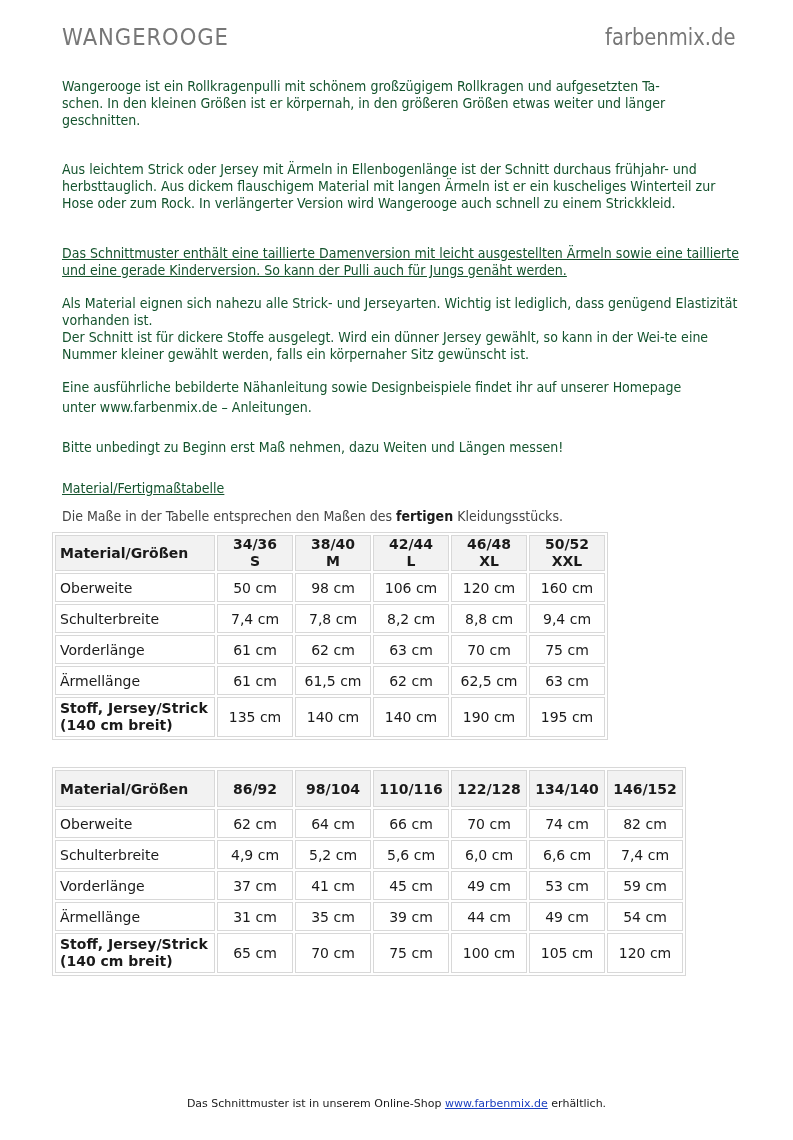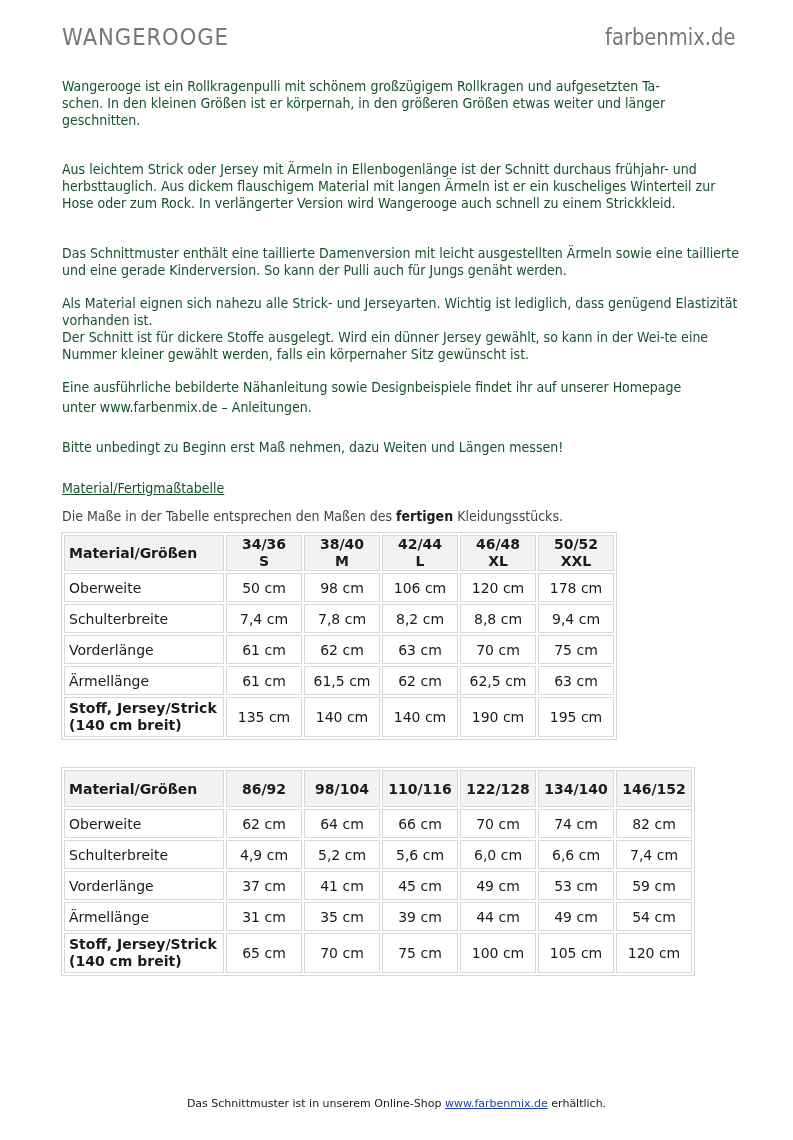--- a/index.html
+++ b/index.html
@@ -6,42 +6,42 @@
   body { width: 793px; height: 1140px; position: relative; overflow: hidden;
          font-family: "DejaVu Sans", sans-serif; color: #1a1a1a; }
   .header-title { position: absolute; left: 62px; top: 24px; font-family: "DejaVu Sans", sans-serif;
          font-size: 23px; color: #777; letter-spacing: 1px; font-weight: normal; transform: scaleX(0.92); transform-origin: left; }
   .header-brand { position: absolute; right: 58px; top: 24px; font-family: "DejaVu Sans", sans-serif;
          font-size: 23px; color: #777; transform: scaleX(0.85); transform-origin: right; }
   .p { position: absolute; left: 62px; width: 680px; font-family: "DejaVu Sans Condensed", "DejaVu Sans", sans-serif;
        font-size: 14px; line-height: 17px; color: #14532d; }
   .section-title { text-decoration: underline; }
   .gray { color: #444; }
-  table.sizes { position: absolute; left: 61px; border-collapse: separate; border-spacing: 2px;
+  table.sizes { position: absolute; left: 52px; border-collapse: separate; border-spacing: 2px;
        border: 1px solid #d8d8d8; background: #fff; font-size: 14px; }
   table.sizes td { border: 1px solid #d8d8d8; padding: 0 4px; text-align: center; color: #1a1a1a; }
   table.sizes td.label { text-align: left; }
   table.sizes tr.head td { background: #f2f2f2; font-weight: bold; }
   table.sizes tr.bold td.label { font-weight: bold; line-height: 17px; }
   .footer { position: absolute; left: 0; width: 793px; top: 1097px; text-align: center;
        font-size: 11px; color: #1a1a1a; }
   .footer a { color: #1a3fbf; text-decoration: underline; }
 </style>
 </head>
 <body>
 
 <div class="header-title">WANGEROOGE</div>
 <div class="header-brand">farbenmix.de</div>
 
 <div class="p" style="top:78px;">
   <span style="white-space:pre-line;">Wangerooge ist ein Rollkragenpulli mit schönem großzügigem Rollkragen und aufgesetzten Ta-
 schen. In den kleinen Größen ist er körpernah, in den größeren Größen etwas weiter und länger geschnitten.</span>
 </div>
 <div class="p" style="top:161px;">Aus leichtem Strick oder Jersey mit Ärmeln in Ellenbogenlänge ist der Schnitt durchaus frühjahr- und herbsttauglich. Aus dickem flauschigem Material mit langen Ärmeln ist er ein kuscheliges Winterteil zur Hose oder zum Rock. In verlängerter Version wird Wangerooge auch schnell zu einem Strickkleid.</div>
-<div class="p" style="top:245px;">Das Schnittmuster enthält eine taillierte Damenversion mit leicht ausgestellten Ärmeln sowie eine taillierte und eine gerade Kinderversion. So kann der Pulli auch für Jungs genäht werden.</div>
+<div class="p" style="top:245px;text-decoration:underline;">Das Schnittmuster enthält eine taillierte Damenversion mit leicht ausgestellten Ärmeln sowie eine taillierte und eine gerade Kinderversion. So kann der Pulli auch für Jungs genäht werden.</div>
 <div class="p" style="top:295px;">Als Material eignen sich nahezu alle Strick- und Jerseyarten. Wichtig ist lediglich, dass genügend Elastizität vorhanden ist.</div>
 <div class="p" style="top:329px;">Der Schnitt ist für dickere Stoffe ausgelegt. Wird ein dünner Jersey gewählt, so kann in der Wei-te eine Nummer kleiner gewählt werden, falls ein körpernaher Sitz gewünscht ist.</div>
 <div class="p" style="top:379px;">Eine ausführliche bebilderte Nähanleitung sowie Designbeispiele findet ihr auf unserer Homepage</div>
 <div class="p" style="top:399px;">unter www.farbenmix.de – Anleitungen.</div>
 <div class="p" style="top:439px;">Bitte unbedingt zu Beginn erst Maß nehmen, dazu Weiten und Längen messen!</div>
 
 <div class="p section-title" style="top:480px;">Material/Fertigmaßtabelle</div>
 <div class="p gray" style="top:508px;">
   <span>Die Maße in der Tabelle entsprechen den Maßen des </span><b style="color:#1a1a1a;">fertigen</b><span> Kleidungsstücks.</span>
 </div>
@@ -55,21 +55,21 @@
     <td style="width:66px;line-height:17px;text-align:center;"><span>42/44</span><br><span>L</span></td>
     <td style="width:66px;line-height:17px;"><span>46/48</span><br><span>XL</span></td>
     <td style="width:66px;line-height:17px;"><span>50/52</span><br><span>XXL</span></td>
   </tr>
   <tr style="height:29px;">
     <td class="label">Oberweite</td>
     <td>50 cm</td>
     <td>98 cm</td>
     <td>106 cm</td>
     <td>120 cm</td>
-    <td>178 cm</td>
+    <td>160 cm</td>
   </tr>
   <tr style="height:29px;">
     <td class="label">Schulterbreite</td>
     <td>7,4 cm</td>
     <td>7,8 cm</td>
     <td>8,2 cm</td>
     <td>8,8 cm</td>
     <td>9,4 cm</td>
   </tr>
   <tr style="height:29px;">

